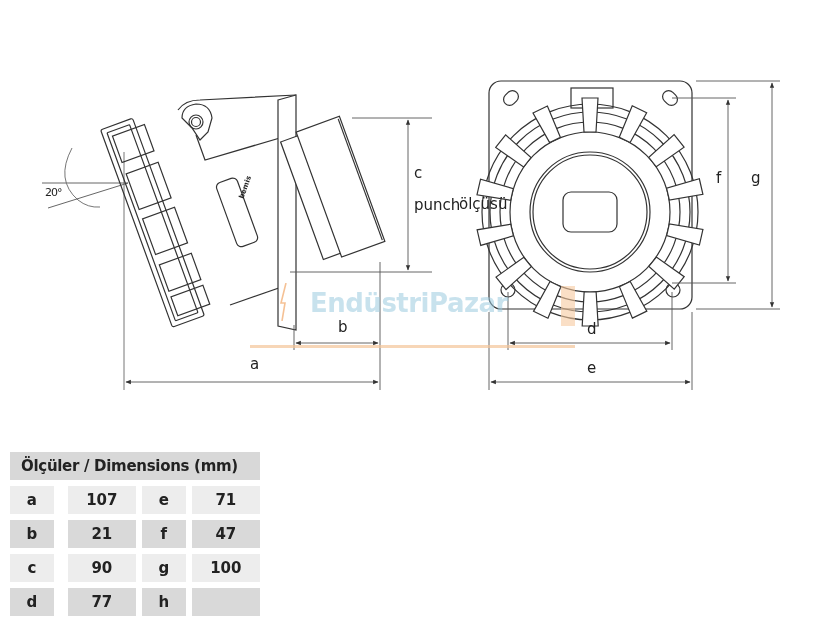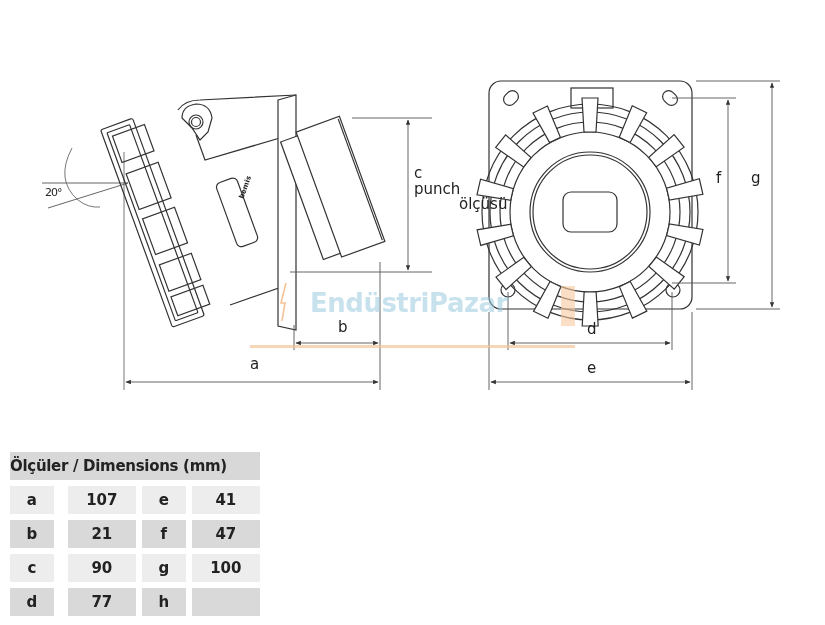--- a/index.html
+++ b/index.html
@@ -9,21 +9,21 @@
   .dim-lbl { font-size: 15px; }
   .c-lbl { font-size: 15px; line-height: 15px; }
   .angle-lbl { font-size: 11px; letter-spacing: -1px; }
   .watermark { position: absolute; left: 310px; top: 288px; font-family: "DejaVu Sans", sans-serif; font-weight: bold; font-size: 26px; color: #9ccbe0; opacity: 0.55; letter-spacing: -0.5px; }
   .wm-line { position: absolute; left: 250px; top: 345px; width: 325px; height: 3px; background: #f3c598; opacity: 0.7; }
   .wm-bolt { position: absolute; left: 280px; top: 283px; width: 8px; height: 38px; }
   .wm-tag { position: absolute; left: 561px; top: 286px; width: 14px; height: 40px; background: #f6c9a0; opacity: 0.6; }
 
   
   #dim-table { position: absolute; left: 10px; top: 452px; width: 250px; }
-  .t-head { height: 28px; background: #d8d8d8; font-size: 15px; font-weight: bold; color: #222; display: flex; align-items: center; box-sizing: border-box; letter-spacing: -0.3px; }
+  .t-head { height: 28px; background: #d8d8d8; font-size: 15px; font-weight: bold; color: #222; display: flex; align-items: center; padding-left: 11px; box-sizing: border-box; letter-spacing: -0.3px; }
   .t-row { display: flex; height: 28px; margin-top: 6px; }
   .t-cell { display: flex; align-items: center; justify-content: center; font-size: 15px; font-weight: bold; color: #222; box-sizing: border-box; }
   .c1 { width: 46px; }
   .c2 { width: 72px; margin-left: 14px; }
   .c3 { width: 46px; margin-left: 6px; }
   .c4 { width: 72px; margin-left: 6px; }
   .row-light .t-cell { background: #ededed; }
   .row-dark .t-cell { background: #d9d9d9; }
 </style>
 </head>
@@ -178,39 +178,39 @@
     <path d="M6 0 L1 20 L5 20 L2 38" stroke="#f3b27a" stroke-width="1.6" fill="none" opacity="0.8"></path>
   </svg>
   <div class="watermark">EndüstriPazar</div>
   <div class="wm-tag"></div>
 
   
   <div class="lbl angle-lbl" style="left:45px; top:187px;">20°</div>
   <div class="lbl" style="left:234px; top:184px; font-size:7px; transform:rotate(-70deg); font-weight:bold;">bemis</div>
 
   <div class="lbl c-lbl" style="left:414px; top:166px;">c</div>
-  <div class="lbl c-lbl" style="left:414px; top:182px;">punch</div>
+  <div class="lbl c-lbl" style="left:414px; top:198px;">punch</div>
   <div class="lbl c-lbl" style="left:414px; top:197px;margin-left:45px;">ölçüsü</div>
 
   <div class="lbl dim-lbl" style="left:338px; top:320px;">b</div>
   <div class="lbl dim-lbl" style="left:250px; top:357px;">a</div>
   <div class="lbl dim-lbl" style="left:587px; top:322px;">d</div>
   <div class="lbl dim-lbl" style="left:587px; top:361px;">e</div>
   <div class="lbl dim-lbl" style="left:716px; top:171px;">f</div>
   <div class="lbl dim-lbl" style="left:751px; top:171px;">g</div>
 </div>
 
 <div id="dim-table">
   <div class="t-head">Ölçüler / Dimensions (mm)</div>
 
   <div class="t-row row-light">
     <div class="t-cell c1">a</div>
     <div class="t-cell c2">107</div>
     <div class="t-cell c3">e</div>
-    <div class="t-cell c4">41</div>
+    <div class="t-cell c4">71</div>
   </div>
   <div class="t-row row-dark">
     <div class="t-cell c1">b</div>
     <div class="t-cell c2">21</div>
     <div class="t-cell c3">f</div>
     <div class="t-cell c4">47</div>
   </div>
   <div class="t-row row-light">
     <div class="t-cell c1">c</div>
     <div class="t-cell c2">90</div>

